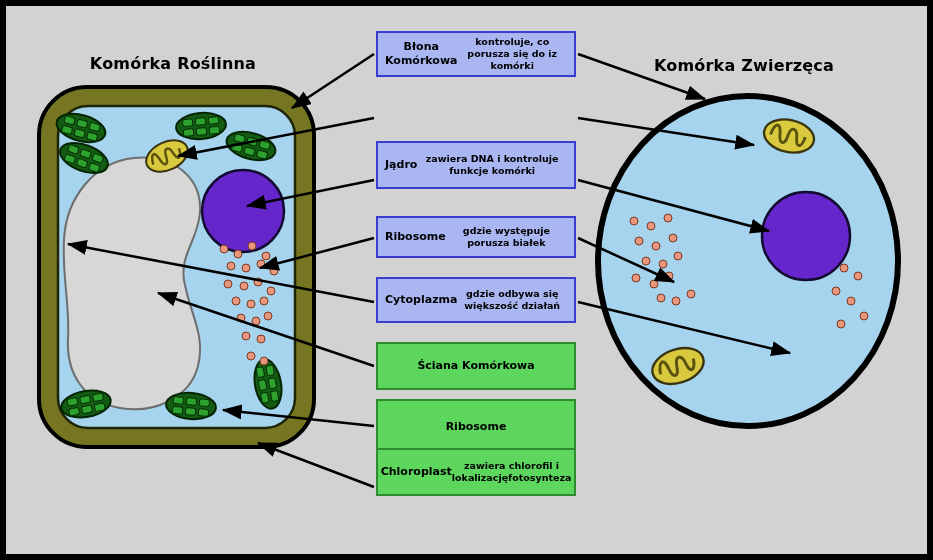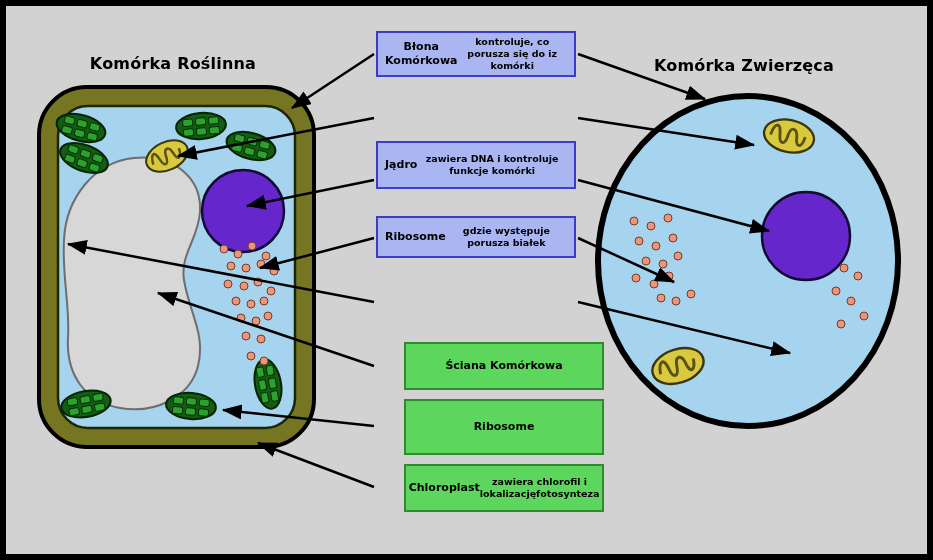--- a/index.html
+++ b/index.html
@@ -5,21 +5,21 @@
   * { margin:0; padding:0; box-sizing:border-box; }
   html,body { background:#444; font-family:"DejaVu Sans", sans-serif; }
   .canvas { position:relative; width:933px; height:560px; background:var(--background,#d2d2d2); border:6px solid #000; overflow:hidden; }
   .title { position:absolute; font-size:16px; font-weight:bold; color:#000000; text-align:center; letter-spacing:0.2px; }
   .plant-title { left:58px; top:48px; width:218px; }
   .animal-title { left:628px; top:50px; width:220px; }
   .cell-svg { position:absolute; }
   .arrows { position:absolute; left:0; top:0; pointer-events:none; }
   .label-box { position:absolute; left:370px; width:200px; border:2px solid; display:flex; justify-content:center; align-items:center; text-align:center; padding:3px 7px; }
   .label-box.blue { background:var(--box-blue-bg,#a9b6f2); border-color:var(--box-blue-border,#3c3ccc); }
-  .label-box.green { background:var(--box-green-bg,#5dd65d); border-color:var(--box-green-border,#2e8b2e);margin-left:28px; }
+  .label-box.green { background:var(--box-green-bg,#5dd65d); border-color:var(--box-green-border,#2e8b2e); }
   .lb-title { font-size:11px; font-weight:bold; line-height:1.25; }
   .lb-desc { font-size:9.5px; font-weight:bold; line-height:1.25;text-align:center; }
   .wall { fill:var(--cell-wall,#767622); stroke:#000; stroke-width:4; }
   .cyto { fill:var(--cytoplasm,#a6d4ef); stroke:#1e2506; stroke-width:2.5; }
   .vac { fill:var(--vacuole,#d7d7d7); stroke:#6e6e6e; stroke-width:2; }
   .nuc { fill:var(--nucleus,#6527cc); stroke:#140b30; stroke-width:2.5; }
   .membrane { fill:var(--cytoplasm,#a6d4ef); stroke:#000; stroke-width:6; }
   .chl-body { fill:var(--chloroplast,#145c14); stroke:#042404; stroke-width:2; }
   .chl-grana { fill:var(--chloroplast-inner,#2da12d); stroke:#052e05; stroke-width:1; }
   .mito-body { fill:var(--mitochondrion,#d8c93e); stroke:#3a3410; stroke-width:2; }
@@ -148,24 +148,28 @@
     <div class="lb-desc">kontroluje, co porusza się do iz komórki</div>
   </div>
   <div class="label-box blue" style="top:135px; min-height:48px">
     <div class="lb-title">Jądro</div>
     <div class="lb-desc">zawiera DNA i kontroluje funkcje komórki</div>
   </div>
   <div class="label-box blue" style="top:210px; min-height:42px">
     <div class="lb-title">Ribosome</div>
     <div class="lb-desc">gdzie występuje porusza białek</div>
   </div>
+  <div class="label-box blue" style="top:271px; min-height:46px">
+    <div class="lb-title">Cytoplazma</div>
+    <div class="lb-desc">gdzie odbywa się większość działań</div>
+  </div>
   <div class="label-box green" style="top:336px; min-height:48px">
     <div class="lb-title">Ściana Komórkowa</div>
   </div>
   <div class="label-box green" style="top:393px; min-height:56px">
     <div class="lb-title">Ribosome</div>
   </div>
-  <div class="label-box green" style="top:458px; min-height:48px">
+  <div class="label-box green" style="top:442px; min-height:48px">
     <div class="lb-title">Chloroplast</div>
     <div class="lb-desc">zawiera chlorofil i lokalizacjęfotosynteza</div>
   </div>
 
 </div>
 
 </body></html>

